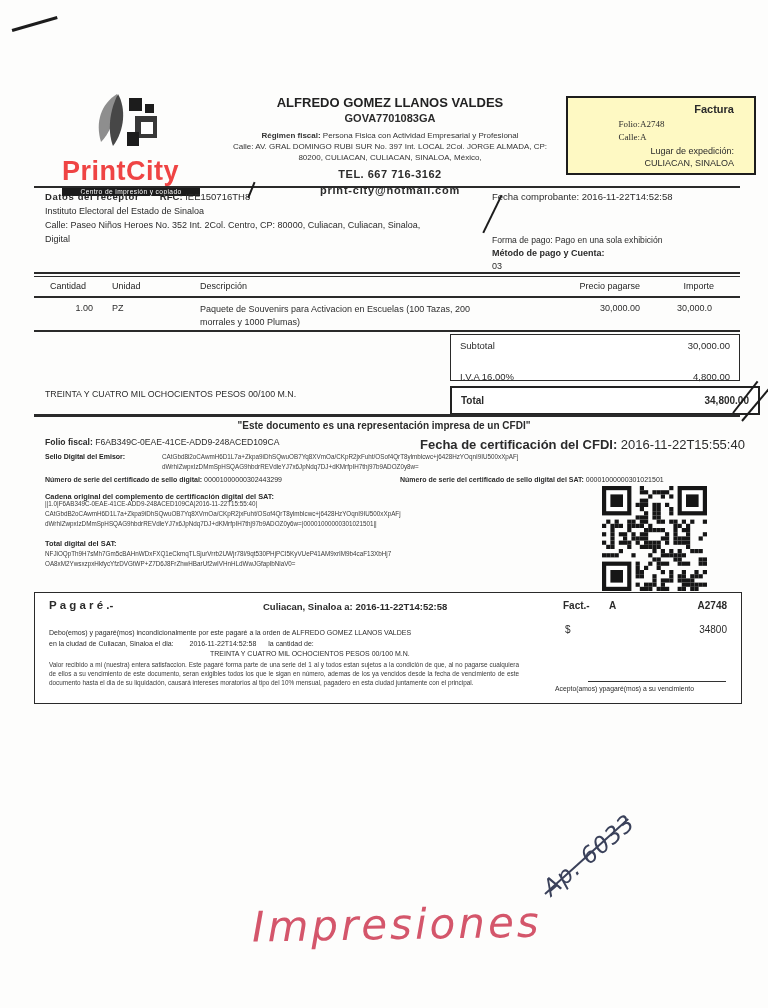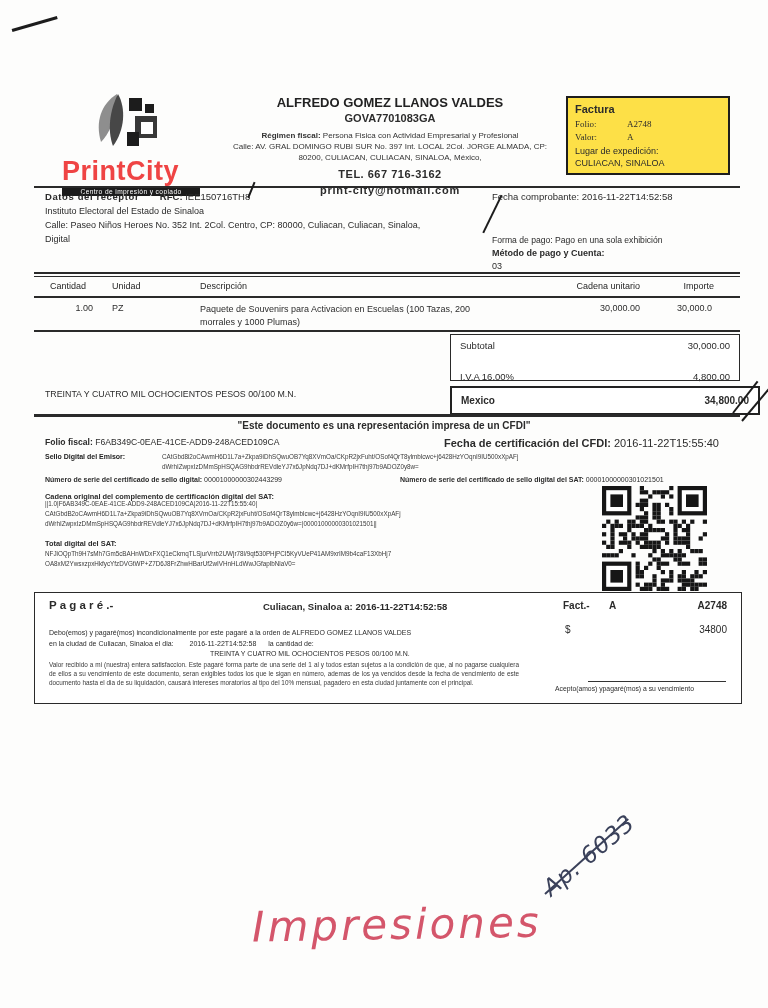--- a/index.html
+++ b/index.html
@@ -11,21 +11,21 @@
   .stroke{position:absolute;background:#1c1c1c;transform-origin:left center;}
   
   .logo-name{font-size:27px;font-weight:bold;color:#ef4444;letter-spacing:0.5px;line-height:1;}
   .logo-bar{background:#1b1b1b;color:#fff;font-size:6.6px;text-align:center;padding:1.5px 2px;letter-spacing:0.4px;margin-top:1px;}
   .emitter{width:360px;text-align:center;}
   .emitter .name{font-size:13px;font-weight:bold;color:#222;}
   .emitter .rfc{font-size:11px;font-weight:bold;margin-top:2px;}
   .emitter .small{font-size:8px;margin-top:2px;color:#333;}
   .emitter .phone{font-size:11px;font-weight:bold;margin-top:6px;letter-spacing:0.5px;}
   .emitter .email{font-size:11px;font-weight:bold;margin-top:4px;letter-spacing:0.8px;}
-  .fact-box{border:2px solid #1d1d1d;padding:5px 7px;font-size:9px;width:146px;background:#fde047;}
+  .fact-box{border:2px solid #1d1d1d;padding:5px 20px;font-size:9px;width:146px;background:#fef9c3;text-align:right;}
   .fact-box .t{font-size:11px;font-weight:bold;}
   .fact-box .st{font-size:8.6px;font-weight:bold;margin-top:2px;line-height:1.25;}
   .fact-row{display:flex;margin-top:3.5px;font-family:Liberation Serif, serif;}
   .fact-row .lab{width:52px;}
   
   .th{font-size:9px;font-weight:normal;color:#1f1f1f;}
   .td{font-size:9px;color:#2d2d2d;}
   
   .tot-box{border:1.5px solid #2a2a2a;background:#fff;}
   .tot-row{display:flex;justify-content:space-between;font-size:9.5px;padding:5px 9px 0 9px;}
@@ -74,21 +74,21 @@
     <div class="email">print-city@hotmail.com</div>
   </div>
 
   <div class="abs fact-box" style="left:566px;top:96px;">
     <div class="t">Factura</div>
     <div class="fact-row">
         <span class="lab">Folio:</span>
         <span>A2748</span>
       </div>
     <div class="fact-row">
-        <span class="lab">Valor:</span>
+        <span class="lab">Calle:</span>
         <span>A</span>
       </div>
     <div style="margin-top:3.5px;">Lugar de expedición:</div>
     <div style="margin-top:2.5px;">CULIACAN, SINALOA</div>
   </div>
 
   <div class="line" style="left:34px;top:186px;width:706px;height:2px;"></div>
 
   <div class="abs" style="left:45px;top:191px;font-size:9.5px;">
     <span class="b" style="letter-spacing:0.6px;">Datos del receptor</span>
@@ -111,21 +111,21 @@
   </div>
   <div class="abs b" style="left:492px;top:248px;font-size:9px;">Método de pago y Cuenta:</div>
   <div class="abs" style="left:492px;top:261px;font-size:9px;">03</div>
 
   <div class="line" style="left:34px;top:272px;width:706px;height:1.5px;"></div>
   <div class="line" style="left:34px;top:275.5px;width:706px;height:1px;"></div>
 
   <div class="abs th" style="left:50px;top:281px;">Cantidad</div>
   <div class="abs th" style="left:112px;top:281px;">Unidad</div>
   <div class="abs th" style="left:200px;top:281px;">Descripción</div>
-  <div class="abs th" style="left:520px;top:281px;width:120px;text-align:right;">Cadena unitario</div>
+  <div class="abs th" style="left:520px;top:281px;width:120px;text-align:right;">Precio pagarse</div>
   <div class="abs th" style="left:634px;top:281px;width:80px;text-align:right;">Importe</div>
 
   <div class="line" style="left:34px;top:296px;width:706px;height:1.5px;"></div>
 
   <div>
     <div class="abs td" style="left:45px;top:303px;width:48px;text-align:right;">1.00</div>
     <div class="abs td" style="left:112px;top:303px;">PZ</div>
     <div class="abs td" style="left:200px;top:303px;width:300px;line-height:1.4;">Paquete de Souvenirs para Activacion en Escuelas (100 Tazas, 200 morrales y 1000 Plumas)</div>
     <div class="abs td" style="left:540px;top:303px;width:100px;text-align:right;">30,000.00</div>
     <div class="abs td" style="left:612px;top:303px;width:100px;text-align:right;">30,000.0</div>
@@ -140,35 +140,35 @@
     </div>
     <div class="tot-row" style="margin-top:15px;">
       <span>I.V.A 16.00%</span>
       <span>4,800.00</span>
     </div>
   </div>
 
   <div class="abs" style="left:45px;top:389px;font-size:8.8px;">TREINTA Y CUATRO MIL OCHOCIENTOS PESOS 00/100 M.N.</div>
 
   <div class="abs total-box" style="left:450px;top:386px;width:288px;height:25px;">
-    <span>Mexico</span>
+    <span>Total</span>
     <span>34,800.00</span>
   </div>
   <div class="stroke" style="left:733px;top:412px;width:40px;height:2px;transform:rotate(-52deg);"></div>
   <div class="stroke" style="left:742px;top:420px;width:42px;height:2px;transform:rotate(-50deg);"></div>
 
   <div class="line" style="left:34px;top:414px;width:706px;height:2.5px;"></div>
 
   <div class="abs b" style="left:0;top:420px;width:768px;text-align:center;font-size:10px;">"Este documento es una representación impresa de un CFDI"</div>
 
   <div class="abs" style="left:45px;top:437px;font-size:8.6px;">
     <span class="b">Folio fiscal:</span>
     <span>F6AB349C-0EAE-41CE-ADD9-248ACED109CA</span>
   </div>
-  <div class="abs" style="left:444px;top:437px;font-size:11px;">
+  <div class="abs" style="left:420px;top:437px;font-size:13px;">
     <span class="b">Fecha de certificación del CFDI:</span>
     <span>2016-11-22T15:55:40</span>
   </div>
 
   <div class="abs lab7" style="left:45px;top:453px;">Sello Digital del Emisor:</div>
   <div class="abs tiny" style="left:162px;top:452px;width:420px;">
     <div>CAtGbd8i2oCAwmH6D1L7a+Zkpa9iDhSQwuOB7Yq8XVmOa/CKpR2jxFuht/OSof4QrT8ylmblcwc+j6428HzYOqnI9IU500xXpAFj</div>
     <div>dWrhIZwpxIzDMmSpHSQAG9hbdrREVdleYJ7x6JpNdq7DJ+dKMrfpIH7thj97b9ADOZ0y8w=</div>
   </div>
 

